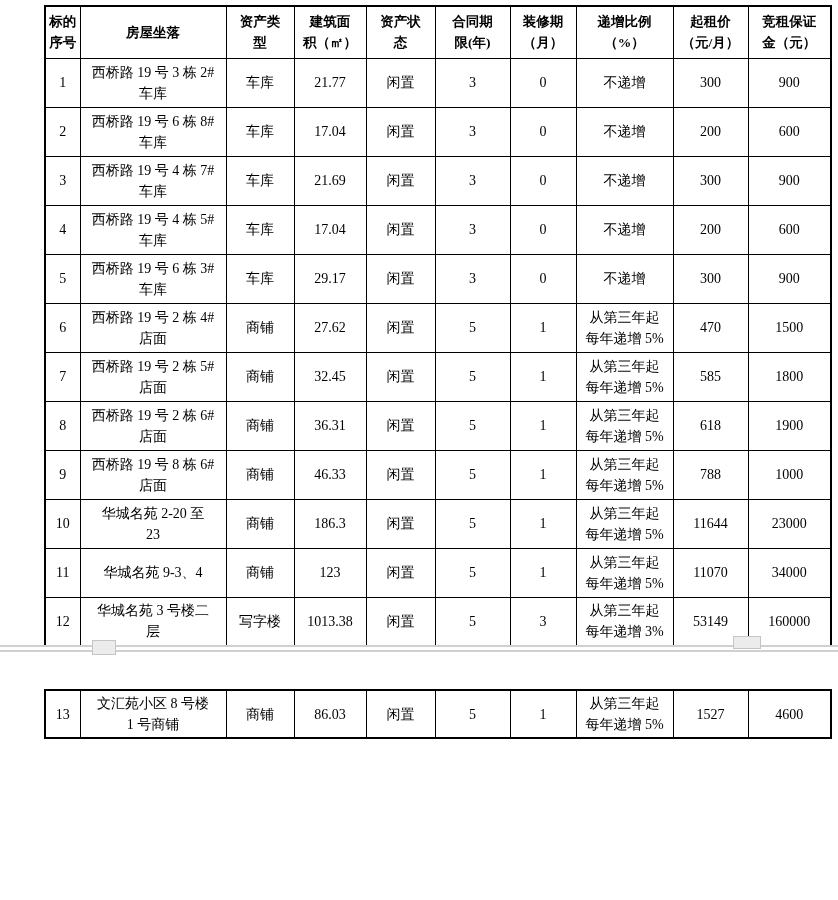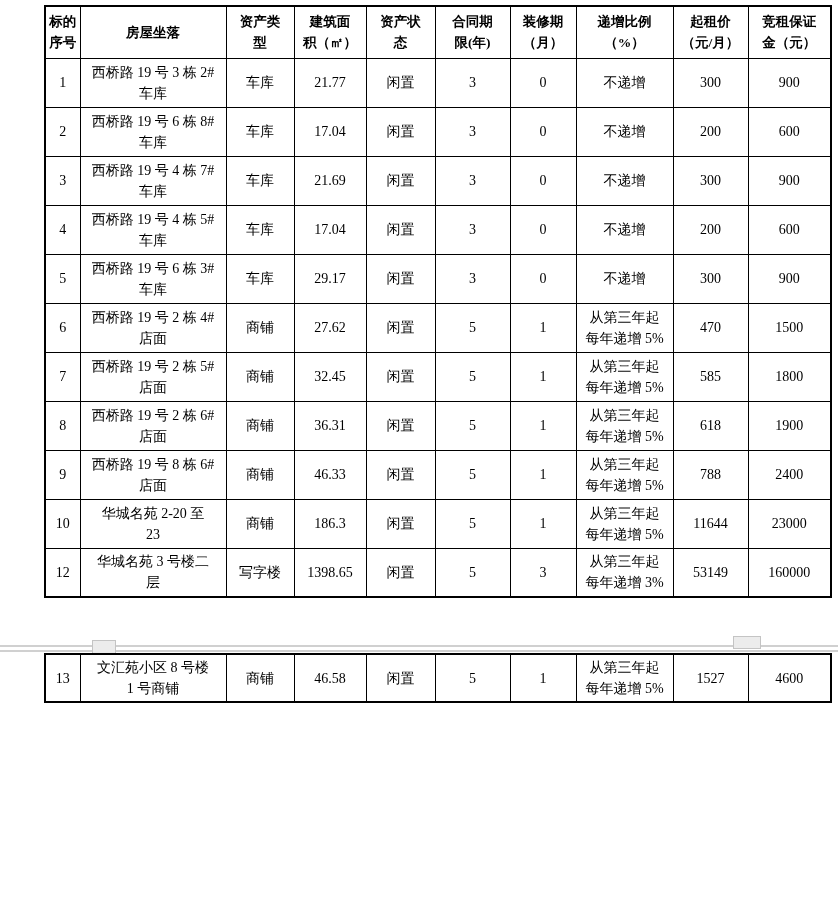--- a/index.html
+++ b/index.html
@@ -14,21 +14,21 @@
   }
   table.asset-table {
     position: absolute;
     left: 44px;
     width: 786px;
     border-collapse: collapse;
     table-layout: fixed;
     border: 2px solid #000000;
   }
   #table-page1 { top: 5px; }
-  #table-page2 { top: 653px; }
+  #table-page2 { top: 689px; }
   table.asset-table td {
     border: 1px solid #000000;
     text-align: center;
     vertical-align: middle;
     white-space: pre-line;
     font-size: 14px;
     line-height: 21px;
     padding: 1px 2px;
     overflow: hidden;
   }
@@ -215,42 +215,55 @@
           <td>西桥路 19 号 8 栋 6#
 店面</td>
           <td>商铺</td>
           <td class="cell-area">46.33</td>
           <td>闲置</td>
           <td>5</td>
           <td>1</td>
           <td>从第三年起
 每年递增 5%</td>
           <td>788</td>
-          <td>2400</td>
+          <td>1000</td>
         </tr>
         <tr>
           <td>10</td>
           <td>华城名苑 2-20 至
 23</td>
           <td>商铺</td>
           <td class="cell-area">186.3</td>
           <td>闲置</td>
           <td>5</td>
           <td>1</td>
           <td>从第三年起
 每年递增 5%</td>
           <td>11644</td>
           <td>23000</td>
+        </tr>
+        <tr>
+          <td>11</td>
+          <td>华城名苑 9-3、4</td>
+          <td>商铺</td>
+          <td class="cell-area">123</td>
+          <td>闲置</td>
+          <td>5</td>
+          <td>1</td>
+          <td>从第三年起
+每年递增 5%</td>
+          <td>11070</td>
+          <td>34000</td>
         </tr>
         <tr>
           <td>12</td>
           <td>华城名苑 3 号楼二
 层</td>
           <td>写字楼</td>
-          <td class="cell-area">1398.65</td>
+          <td class="cell-area">1013.38</td>
           <td>闲置</td>
           <td>5</td>
           <td>3</td>
           <td>从第三年起
 每年递增 3%</td>
           <td>53149</td>
           <td>160000</td>
         </tr>
       </tbody>
   </table>
@@ -272,21 +285,21 @@
         <col style="width:97px">
         <col style="width:75px">
       <col style="width:83px">
     </colgroup>
     <tbody>
         <tr>
           <td>13</td>
           <td>文汇苑小区 8 号楼
 1 号商铺</td>
           <td>商铺</td>
-          <td class="cell-area">46.58</td>
+          <td class="cell-area">86.03</td>
           <td>闲置</td>
           <td>5</td>
           <td>1</td>
           <td>从第三年起
 每年递增 5%</td>
           <td>1527</td>
           <td>4600</td>
         </tr>
       </tbody>
   </table>

